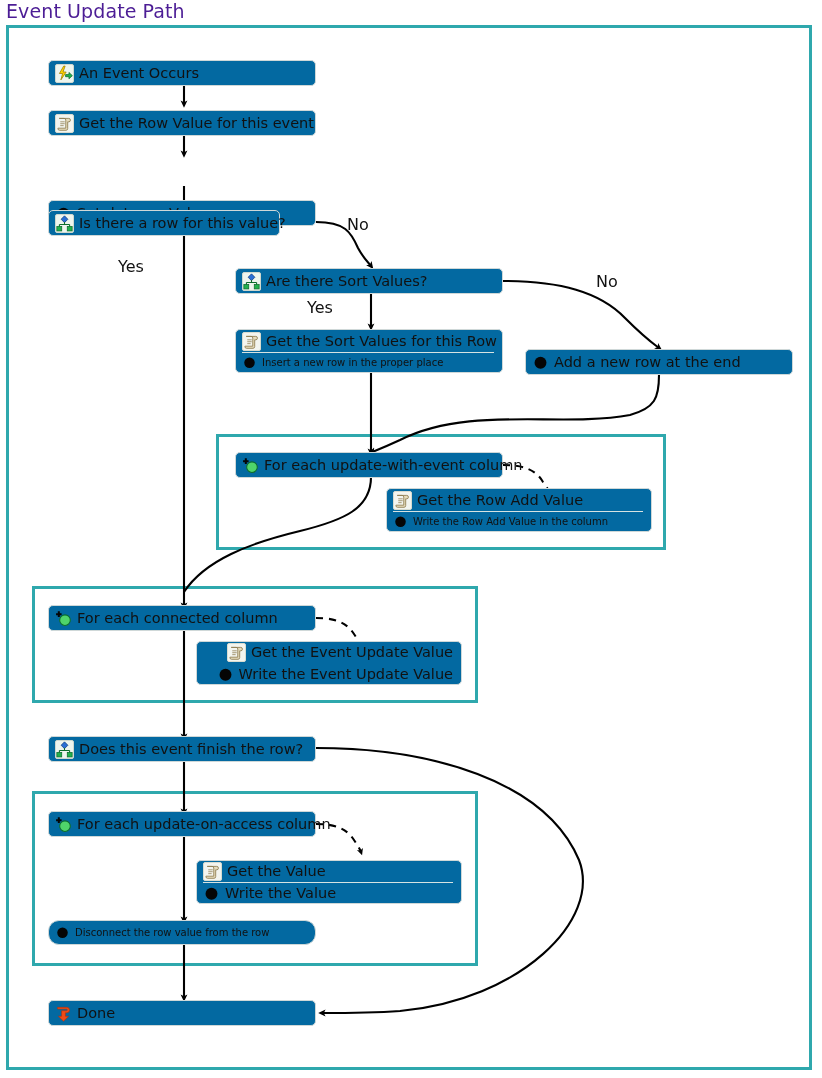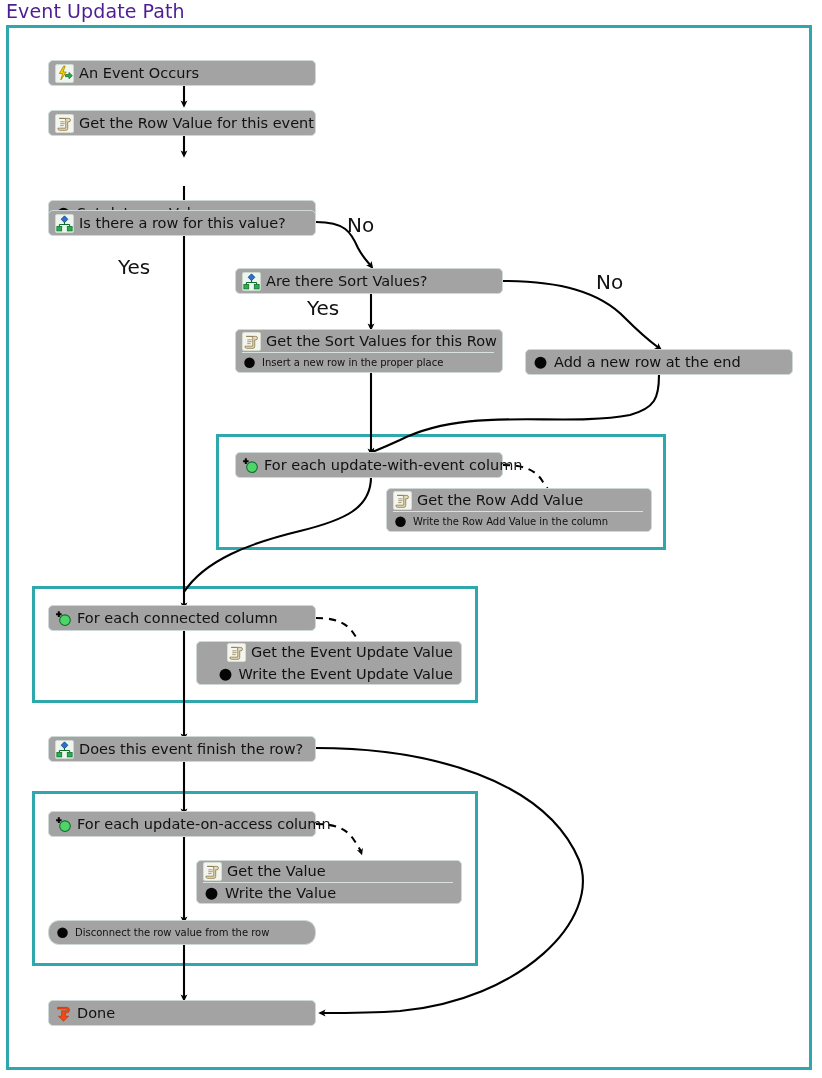--- a/index.html
+++ b/index.html
@@ -32,21 +32,21 @@
   
   .loop-frame{
     position:absolute;
     border:3px solid #2fa8ad;
     box-sizing:border-box;
     background:transparent;
   }
   
   .node{
     position:absolute;
-    background:#a3a3a3;
+    background:#0369a1;
     border:1px solid #cfd8d8;
     border-radius:5px;
     box-sizing:border-box;
     padding:2px 8px 2px 6px;
     display:flex;
     flex-direction:column;
     justify-content:center;
   }
   .node.two-line{padding-top:1px;padding-bottom:0;}
   .row{
@@ -67,21 +67,21 @@
   }
   .row.small .txt{font-size:10px;line-height:17px;}
   .row.small .ico{width:15px;height:15px;}
   .divider{
     height:1px;background:#d6e3e2;
     margin:1px 0 1px 0;
   }
   
   .branch-label{
     position:absolute;
-    font-size:20px;
+    font-size:16px;
     line-height:24px;
     color:#111;
     white-space:nowrap;
   }
 
   
   
   .ico-event{background:#eef5ee;border:1px solid #cfd8cf;border-radius:2px;}
   .ico-event svg,.ico-script svg,.ico-action svg,.ico-branch svg,
   .ico-loop svg,.ico-done svg{display:block;width:100%;height:100%;}
@@ -176,21 +176,21 @@
   <div class="row">
     <span class="ico">
       <svg viewBox="0 0 16 16">
           <circle cx="8" cy="8.2" r="5.6" fill="#050505"></circle>
         </svg>
     </span>
     <span class="txt">Set data.rowValue</span>
   </div>
 </div>
 
-<div class="node" style="left:48px;top:210px;width:268px;height:26px;">
+<div class="node" style="left:48px;top:210px;width:232px;height:26px;">
   <div class="row">
     <span class="ico ico-branch">
       <svg viewBox="0 0 16 16">
         <path d="M8 0.8 L11.2 4 L8 7.2 L4.8 4 Z" fill="#2a6fd4" stroke="#123f80" stroke-width="0.7"></path>
         <path d="M8 6.6 V9 M3.2 9 h9.6 M3.2 9 v2 M12.8 9 v2" stroke="#0d6b2c" stroke-width="1"></path>
         <rect x="0.8" y="10.8" width="4.6" height="4.2" fill="#22b14c" stroke="#0d6b2c" stroke-width="0.7"></rect>
         <rect x="10.6" y="10.8" width="4.6" height="4.2" fill="#22b14c" stroke="#0d6b2c" stroke-width="0.7"></rect>
       </svg>
     </span>
     <span class="txt">Is there a row for this value?</span>

